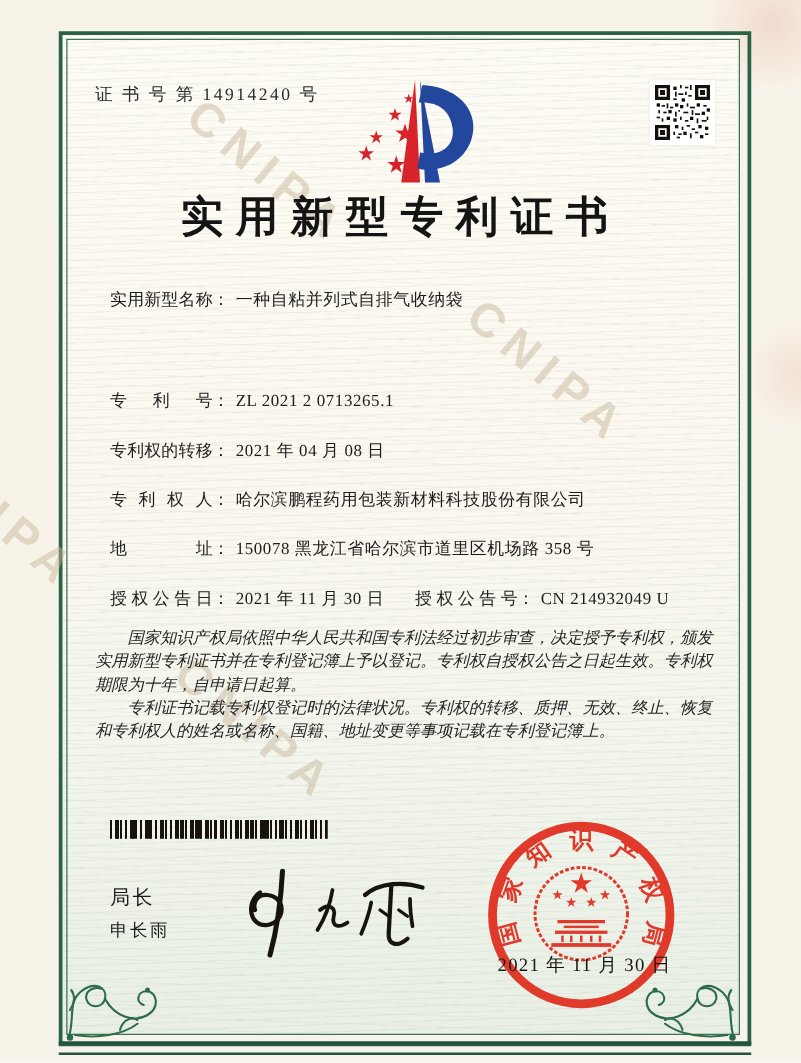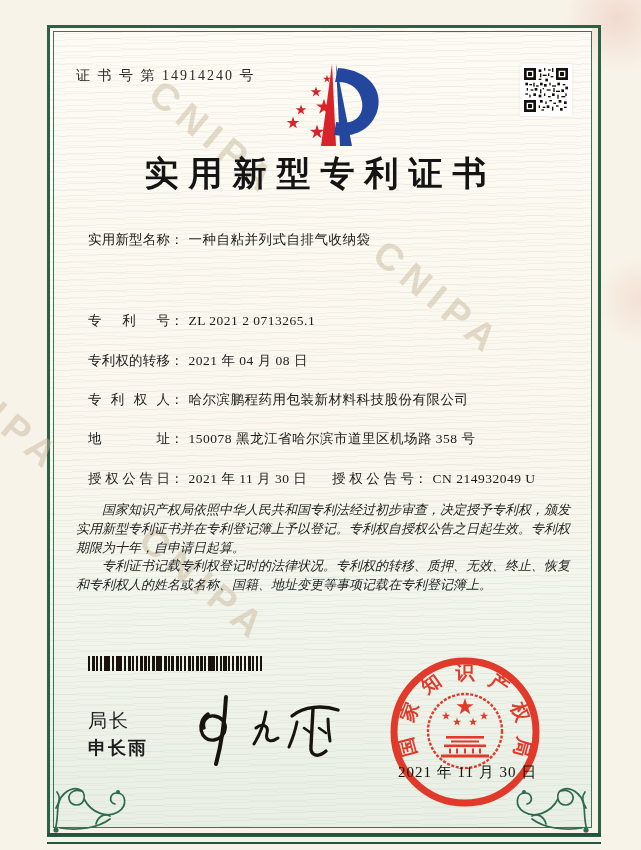--- a/index.html
+++ b/index.html
@@ -36,22 +36,22 @@
   .grant2{position:absolute;left:244px;top:0;}
   
   .legal{left:76px;top:501px;width:494px;font-style:italic;font-size:13px;line-height:18.8px;color:#242424;text-align:justify;}
   .legal p{margin:0;text-indent:2em;}
   
   .barcode{left:88px;top:656px;width:174px;height:15px;
     background:
       repeating-linear-gradient(90deg,#17130c 0 2px,rgba(0,0,0,0) 2px 4px),
       repeating-linear-gradient(90deg,#17130c 0 1px,rgba(0,0,0,0) 1px 6px),
       repeating-linear-gradient(90deg,rgba(0,0,0,0) 0 5px,#17130c 5px 7px,rgba(0,0,0,0) 7px 13px);}
-  .director-title{left:88px;top:708px;font-size:19px;color:#1d1d1d;letter-spacing:2px;font-family:"Liberation Sans",sans-serif;}
-  .director-name{left:88px;top:736px;font-size:18px;color:#1d1d1d;letter-spacing:2px;font-family:"Liberation Sans",sans-serif;font-weight:bold;}
+  .director-title{left:88px;top:708px;font-size:16px;color:#1d1d1d;letter-spacing:2px;font-family:"Liberation Sans",sans-serif;}
+  .director-name{left:88px;top:736px;font-size:14px;color:#1d1d1d;letter-spacing:2px;font-family:"Liberation Sans",sans-serif;}
   .sig{left:192px;top:692px;}
   .seal{left:388px;top:655px;width:154px;height:154px;opacity:.92;}
   .seal-char{position:absolute;width:22px;height:22px;text-align:center;line-height:22px;
     font-size:19px;font-weight:bold;color:#e02b1c;}
   .seal-date{left:398px;top:763px;width:130px;font-size:15px;letter-spacing:1px;color:#17140f;white-space:nowrap;}
   .footer{left:0;top:806px;width:641px;text-align:center;font-size:12.5px;letter-spacing:1px;color:#2a2a2a;}
   .corner{width:92px;height:72px;}
   .corner-l{left:50px;top:762px;}
   .corner-r{left:500px;top:762px;transform:scaleX(-1);}
 </style>

